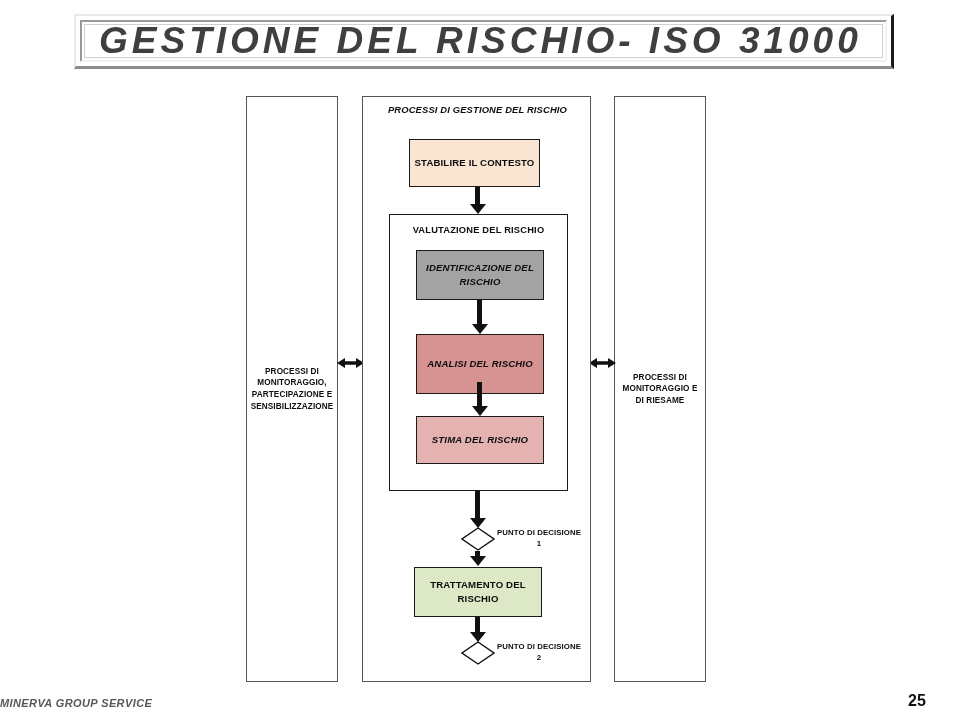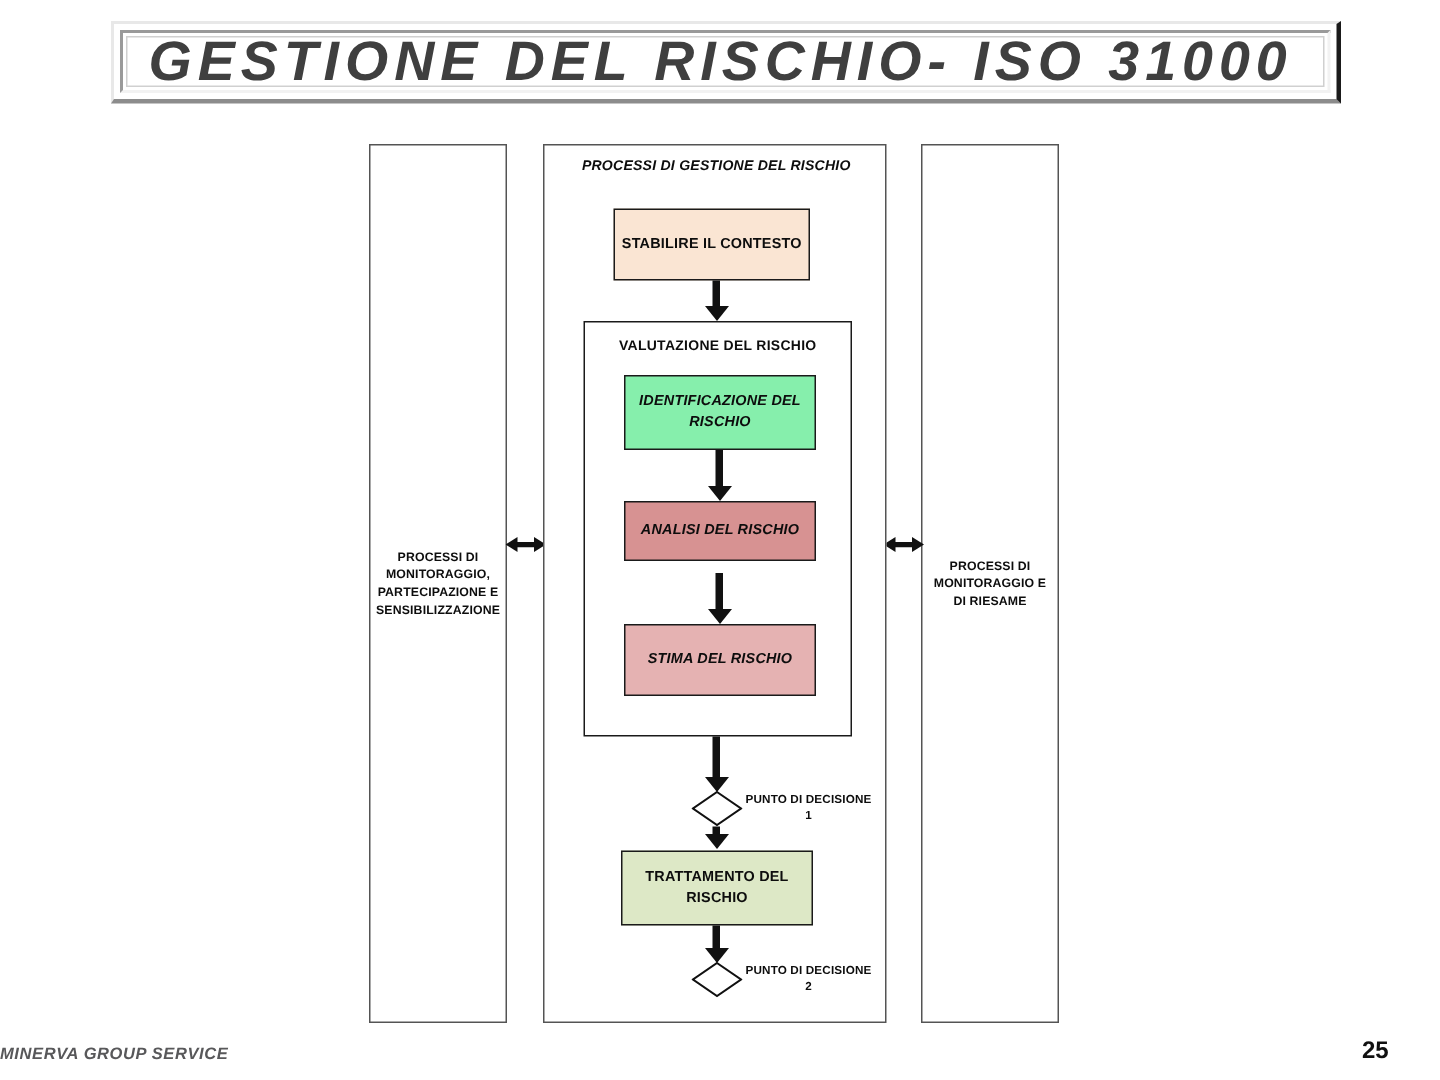--- a/index.html
+++ b/index.html
@@ -162,21 +162,21 @@
     text-align: center;
     font-size: 9.3px;
     font-weight: bold;
     color: #0d0d0d;
     letter-spacing: 0.2px;
   }
   #box-identificazione {
     left: 26px; top: 35px; width: 128px; height: 50px;
   }
   #box-analisi {
-    left: 26px; top: 119px; width: 128px; height: 40px;
+    left: 26px; top: 119px; width: 128px; height: 60px;
   }
   #box-stima {
     left: 26px; top: 201px; width: 128px; height: 48px;
   }
   #box-trattamento {
     left: 51px; top: 470px; width: 128px; height: 50px;
   }
 
   
   .v-arrow {
@@ -285,21 +285,21 @@
 
     <div id="box-contesto" class="proc-box" style="background:#fae5d3;">
       <div class="proc-label">STABILIRE IL CONTESTO</div>
     </div>
 
     <div class="v-arrow" style="left:112px; top:90px; height:18px;"></div>
 
     <div id="box-valutazione">
       <div id="valutazione-title">VALUTAZIONE DEL RISCHIO</div>
 
-      <div id="box-identificazione" class="proc-box" style="background:#86efac;">
+      <div id="box-identificazione" class="proc-box" style="background:#a3a3a3;">
         <div class="proc-label italic">IDENTIFICAZIONE DEL RISCHIO</div>
       </div>
 
       <div class="v-arrow" style="left:87px; top:85px; height:25px;"></div>
 
       <div id="box-analisi" class="proc-box" style="background:#d79292;">
         <div class="proc-label italic">ANALISI DEL RISCHIO</div>
       </div>
 
       <div class="v-arrow" style="left:87px; top:167px; height:25px;"></div>

